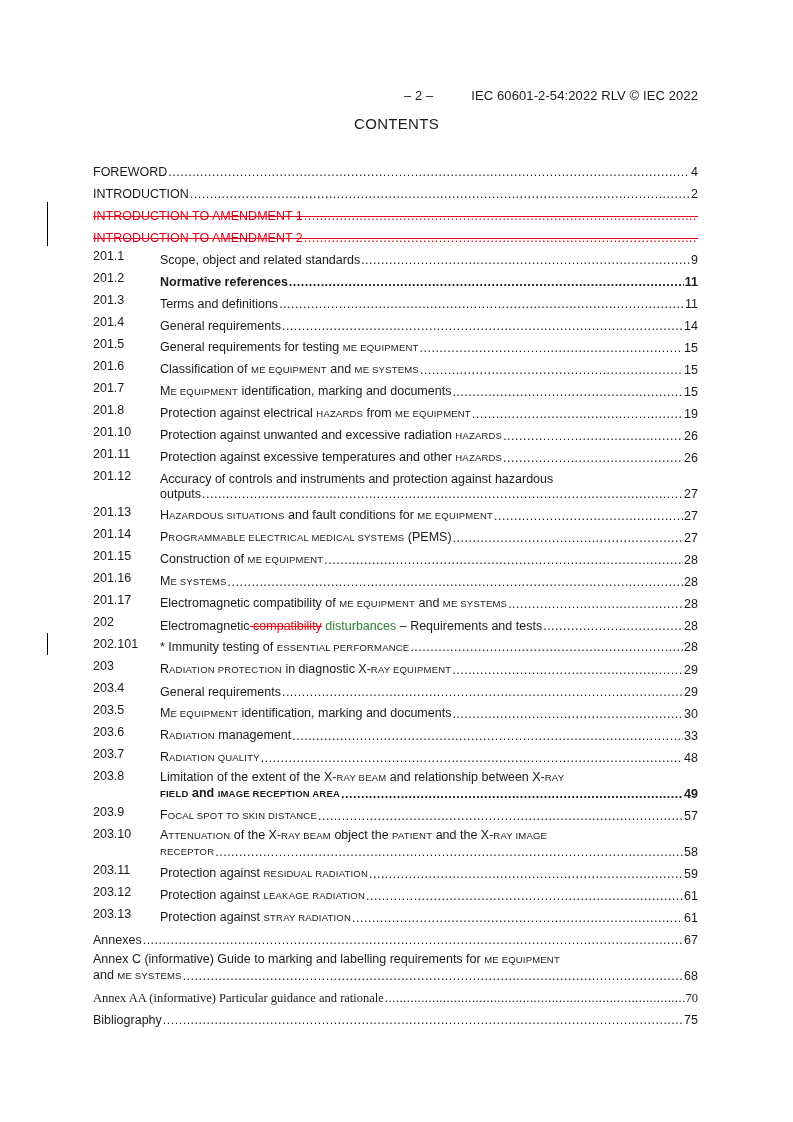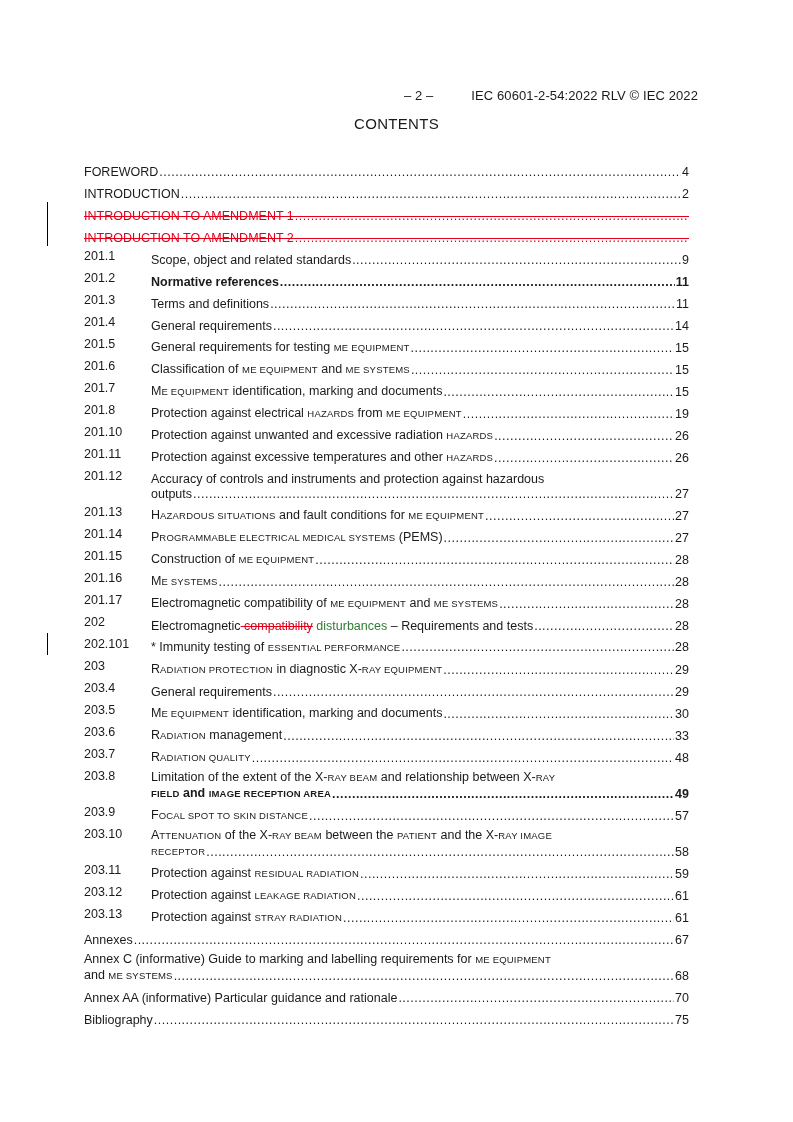--- a/index.html
+++ b/index.html
@@ -3,21 +3,21 @@
 <meta charset="utf-8">
 <style>
   html, body { margin: 0; padding: 0; background: #ffffff; }
   body { width: 793px; height: 1122px; position: relative; overflow: hidden;
          font-family: "Liberation Sans", sans-serif; color: #1a1a1a; }
   .header { position: absolute; top: 88px; left: 0; width: 698px; text-align: right;
             font-size: 13px; letter-spacing: 0.1px; }
   .header .pg { margin-right: 38px; }
   .title { position: absolute; top: 115px; left: 0; width: 793px; text-align: center;
            font-size: 15px; letter-spacing: 0.3px; }
-  .toc { position: absolute; top: 157px; left: 84px; width: 605px; font-size: 12.5px; }
+  .toc { position: absolute; top: 157px; left: 93px; width: 605px; font-size: 12.5px; }
   .row { position: relative; display: flex; align-items: flex-end; height: 22px; line-height: 14px; }
   .row.two { height: 36px; }
   .num { width: 67px; flex: 0 0 67px; align-self: flex-start; padding-top: 4px; }
   .label { white-space: nowrap; }
   .multi { flex: 1 1 auto; display: flex; flex-direction: column; min-width: 0; }
   .multi .l1 { white-space: nowrap; padding-bottom: 1px; }
   .multi .l2 { display: flex; align-items: flex-end; }
   .leader { flex: 1 1 auto; overflow: hidden; white-space: nowrap; margin: 0 1px; font-size: 12.5px;
             letter-spacing: 0.5px; color: #1a1a1a; }
   .leader::after { content: "................................................................................................................................................................................................"; }
@@ -273,21 +273,21 @@
       <span class="num">203.9</span>
       <span class="l2-wrap" style="display: flex; align-items: flex-end; flex: 1 1 auto; min-width: 0px;">
         <span class="label"><span>F</span><span class="sc">OCAL SPOT TO SKIN DISTANCE</span><span> </span></span>
         <span class="leader"></span>
         <span class="page">57</span>
       </span>
     </div>
     <div class="row two">
       <span class="num">203.10</span>
       <div class="multi">
-        <div class="l1"><span>A</span><span class="sc">TTENUATION</span><span> of the X-</span><span class="sc">RAY BEAM</span><span> between the </span><span class="sc">PATIENT</span><span> and the X-</span><span class="sc">RAY IMAGE</span></div>
+        <div class="l1"><span>A</span><span class="sc">TTENUATION</span><span> of the X-</span><span class="sc">RAY BEAM</span><span> object the </span><span class="sc">PATIENT</span><span> and the X-</span><span class="sc">RAY IMAGE</span></div>
         <span class="l2" style="display: flex; align-items: flex-end; flex: 1 1 auto; min-width: 0px;">
           <span class="label"><span class="sc">RECEPTOR</span></span>
           <span class="leader"></span>
           <span class="page">58</span>
         </span>
       </div>
     </div>
     <div class="row">
       <span class="num">203.11</span>
       <span class="l2-wrap" style="display: flex; align-items: flex-end; flex: 1 1 auto; min-width: 0px;">
@@ -323,21 +323,21 @@
       <div class="multi">
         <div class="l1"><span>Annex C (informative)  Guide to marking and labelling requirements for </span><span class="sc">ME EQUIPMENT</span></div>
         <span class="l2" style="display: flex; align-items: flex-end; flex: 1 1 auto; min-width: 0px;">
           <span class="label"><span>and </span><span class="sc">ME SYSTEMS</span></span>
           <span class="leader"></span>
           <span class="page">68</span>
         </span>
       </div>
     </div>
     <div class="row">
-      <span class="l2-wrap" style="display: flex; align-items: flex-end; flex: 1 1 auto; min-width: 0px;">
+      <span class="l2-wrap" style="display: flex; align-items: flex-end; flex: 1 1 auto; min-width: 0px; font-family: Liberation Serif, serif;">
         <span class="label"><span>Annex AA (informative)  Particular guidance and rationale </span></span>
         <span class="leader"></span>
         <span class="page">70</span>
       </span>
     </div>
     <div class="row">
       <span class="l2-wrap" style="display: flex; align-items: flex-end; flex: 1 1 auto; min-width: 0px;">
         <span class="label"><span>Bibliography</span></span>
         <span class="leader"></span>
         <span class="page">75</span>

